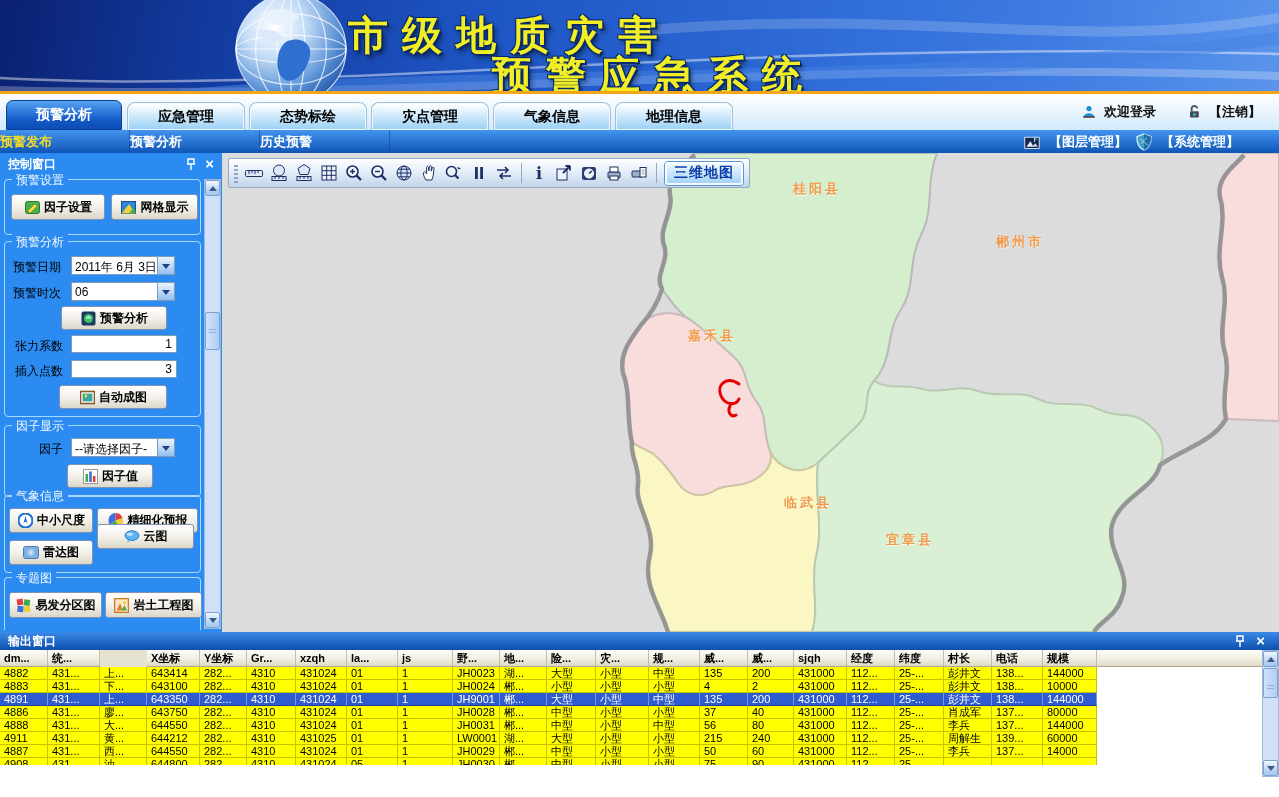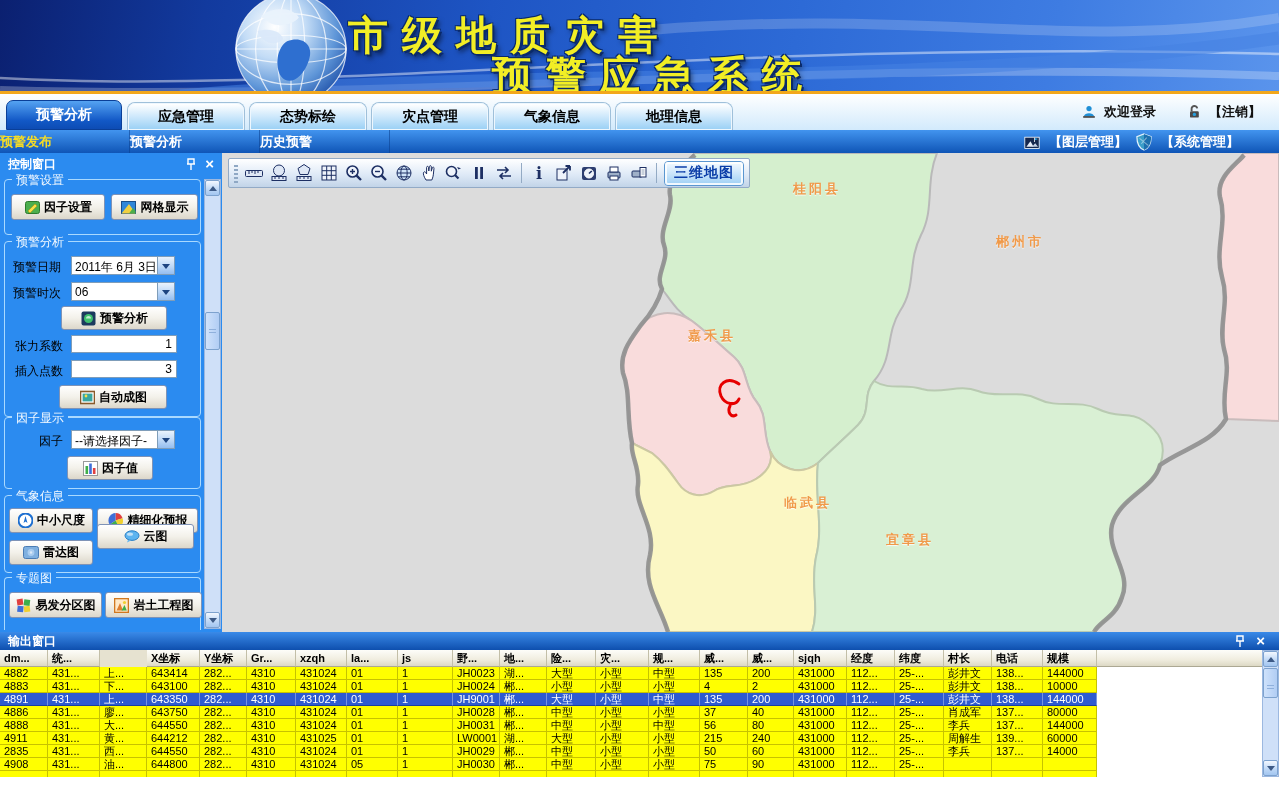--- a/index.html
+++ b/index.html
@@ -65,21 +65,21 @@
 .tb-sep{width:1px;height:20px;background:#93aac4;margin:0 4px}
 .btn3d{height:25px;margin-left:2px;padding:0 9px;display:flex;align-items:center;background:linear-gradient(#f6fbff,#cfe7fb 45%,#9dcff4);border:1px solid #5a96d0;outline:2px solid rgba(255,255,255,.85);outline-offset:-3px;border-radius:4px;color:#0b3ea8;font-size:14px;font-weight:bold;letter-spacing:1px;cursor:pointer;white-space:nowrap}
 
 
 .output{position:relative;height:145px;background:#fff}
 .output-header{height:18px;background:linear-gradient(#3a8ae8,#0e4fae);color:#fff;font-size:12px;font-weight:bold;display:flex;align-items:center;padding:0 8px}
 .oh-icons{margin-left:auto;display:flex;align-items:center;gap:10px;margin-right:6px}
 .grid-head{height:17px;display:flex;background:#e6e2d0;overflow:hidden}
 .gh{flex:none;display:flex;align-items:center;padding:0 4px;font-size:11px;font-weight:bold;color:#000;background:linear-gradient(#fdfdf9,#f0eddf 60%,#ddd9c5);border-right:1px solid #c3bfa8;border-bottom:1px solid #aca893;white-space:nowrap;overflow:hidden}
 .gh.fill{flex:1}
-.grid-body{height:110px;overflow:hidden;background:#1d4ed8}
+.grid-body{height:98px;overflow:hidden;background:#1d4ed8}
 .tr{display:flex;height:13px;cursor:default}
 .td{flex:none;font-size:11px;line-height:12px;padding:0 4px;white-space:nowrap;overflow:hidden;background:#ffff00;color:#000;border-right:1px solid rgba(95,85,0,.35);border-bottom:1px solid rgba(120,105,0,.4)}
 .td.fill{flex:1;background:#fff;border-right:none;border-bottom:none}
 .tr.sel .td{background:#2f5bd0;color:#fff;border-right-color:rgba(255,255,255,.35);border-bottom-color:#1a3fa0}
 .tr.sel .td.fill{background:#fff}
 .grid-vsb{top:18px;height:127px;right:0}
 
 
 .statusbar{position:relative;height:17px;background:#abc8f0;font-size:12px;color:#000}
 .statusbar span{position:absolute;top:1px;white-space:nowrap}
@@ -249,21 +249,21 @@
               <svg width="15" height="15" viewBox="0 0 15 15">
                 <rect x="0.5" y="1.5" width="14" height="12" fill="#fff" stroke="#8a5a2a" stroke-width="1.6"></rect>
                 <rect x="2.6" y="3.6" width="9.8" height="7.8" fill="#3aa6a0"></rect>
                 <circle cx="6" cy="6" r="1.4" fill="#f5e04a"></circle>
               </svg>
             </span>
           <span>自动成图</span>
         </div>
       </div>
 
-      <div class="group" style="top:264px;height:72px">
+      <div class="group" style="top:272px;height:72px">
         <span class="group-label">因子显示</span>
         <span class="field-label" style="left:34px;top:15px">因子</span>
         <div class="combo" style="left:66px;top:12px;width:104px">
           <span class="combo-val">--请选择因子-</span>
           <span class="combo-arrow"></span>
         </div>
         <div class="xbtn" style="left:62px;top:38px;width:86px;height:24px">
           <span class="ic">
               <svg width="15" height="15" viewBox="0 0 15 15">
                 <rect x="0.5" y="0.5" width="14" height="14" fill="#fff" stroke="#999"></rect>
@@ -673,21 +673,21 @@
           <div class="td" style="width: 46px;">240</div>
           <div class="td" style="width: 53px;">431000</div>
           <div class="td" style="width: 48px;">112...</div>
           <div class="td" style="width: 49px;">25-...</div>
           <div class="td" style="width: 48px;">周解生</div>
           <div class="td" style="width: 51px;">139...</div>
           <div class="td" style="width: 54px;">60000</div>
           <div class="td fill"></div>
         </div>
         <div class="tr">
-          <div class="td" style="width: 48px;">2835</div>
+          <div class="td" style="width: 48px;">4887</div>
           <div class="td" style="width: 52px;">431...</div>
           <div class="td" style="width: 47px;">西...</div>
           <div class="td" style="width: 53px;">644550</div>
           <div class="td" style="width: 47px;">282...</div>
           <div class="td" style="width: 49px;">4310</div>
           <div class="td" style="width: 51px;">431024</div>
           <div class="td" style="width: 51px;">01</div>
           <div class="td" style="width: 55px;">1</div>
           <div class="td" style="width: 47px;">JH0029</div>
           <div class="td" style="width: 47px;">郴...</div>

